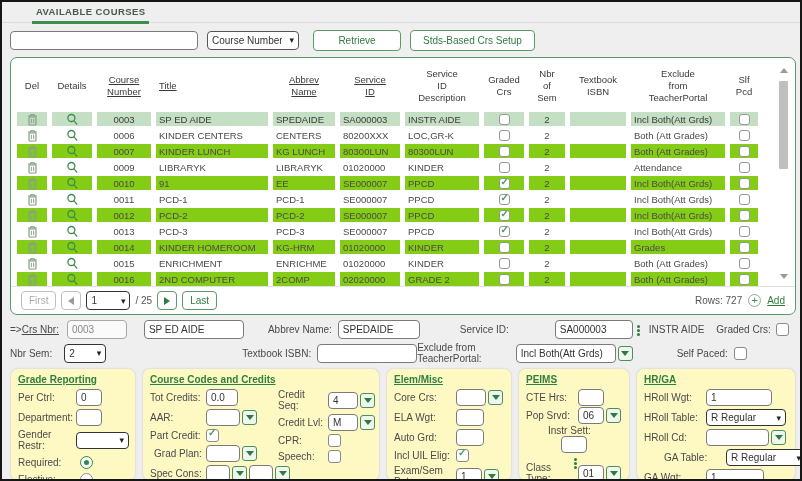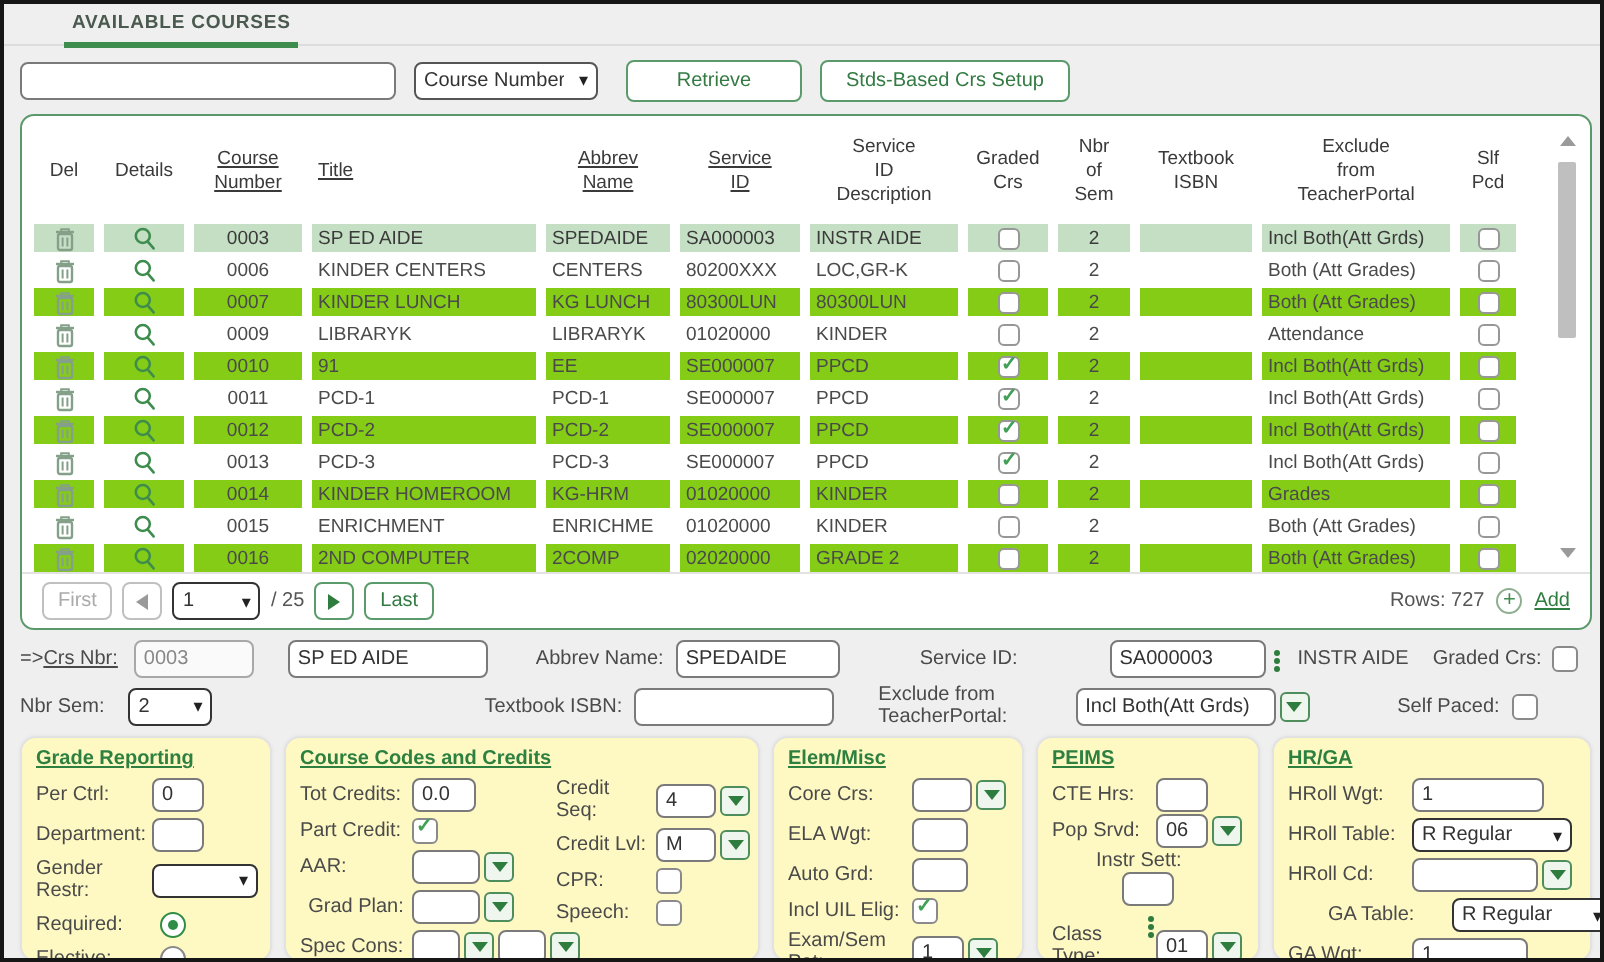--- a/index.html
+++ b/index.html
@@ -561,21 +561,21 @@
     <span class="lbl" style="margin-left:7px;">INSTR AIDE</span>
     <span class="lbl" style="margin-left:12px;">Graded Crs:</span>
     <span class="cb fcb" style="margin-left:5px;"></span>
   </div>
 
   <div class="drow" style="top:339px;height:24px;">
     <span class="lbl">Nbr Sem:</span>
     <span class="selwrap" style="margin-left:12px;"><select style="width:42px;border-color:#333;"><option>2</option></select></span>
     <span class="lbl" style="margin-left:136px;">Textbook ISBN:</span>
     <input class="inp" style="width: 100px; margin-left: 6px;">
-    <span class="lbl two" style="margin-left:22px;white-space:pre-line;">Exclude from
+    <span class="lbl two" style="white-space:pre-line;">Exclude from
 TeacherPortal:</span>
     <input class="inp" style="width: 100px; margin-left: 34px;" value="Incl Both(Att Grds)">
     <span class="gbtn"></span>
     <span class="lbl" style="margin-left:44px;">Self Paced:</span>
     <span class="cb fcb" style="margin-left:6px;"></span>
   </div>
 
   <div class="panel" style="left:8px;width:126px;">
     <div class="ptitle">Grade Reporting</div>
     <div class="frow">
@@ -602,27 +602,27 @@
 
   <div class="panel" style="left:140px;width:238px;">
     <div class="ptitle">Course Codes and Credits</div>
     <div style="display:flex;">
       <div style="width:128px;">
         <div class="frow">
             <span class="flbl" style="width:56px;">Tot Credits:</span>
           <input class="inp sm" style="width: 32px;" value="0.0">
           </div>
         <div class="frow">
-            <span class="flbl" style="width:56px;">Part Credit:</span>
-          <span class="cb fcb checked"></span>
-          </div>
-        <div class="frow">
             <span class="flbl" style="width:56px;">AAR:</span>
           <input class="inp sm" style="width: 34px;">
             <span class="gbtn"></span>
+          </div>
+        <div class="frow">
+            <span class="flbl" style="width:56px;">Part Credit:</span>
+          <span class="cb fcb checked"></span>
           </div>
         <div class="frow">
             <span class="flbl" style="width:56px;text-align:center;">Grad Plan:</span>
           <input class="inp sm" style="width: 34px;">
             <span class="gbtn"></span>
           </div>
         <div class="frow">
             <span class="flbl" style="width:56px;">Spec Cons:</span>
           <input class="inp sm" style="width: 24px;">
             <span class="gbtn"></span>

